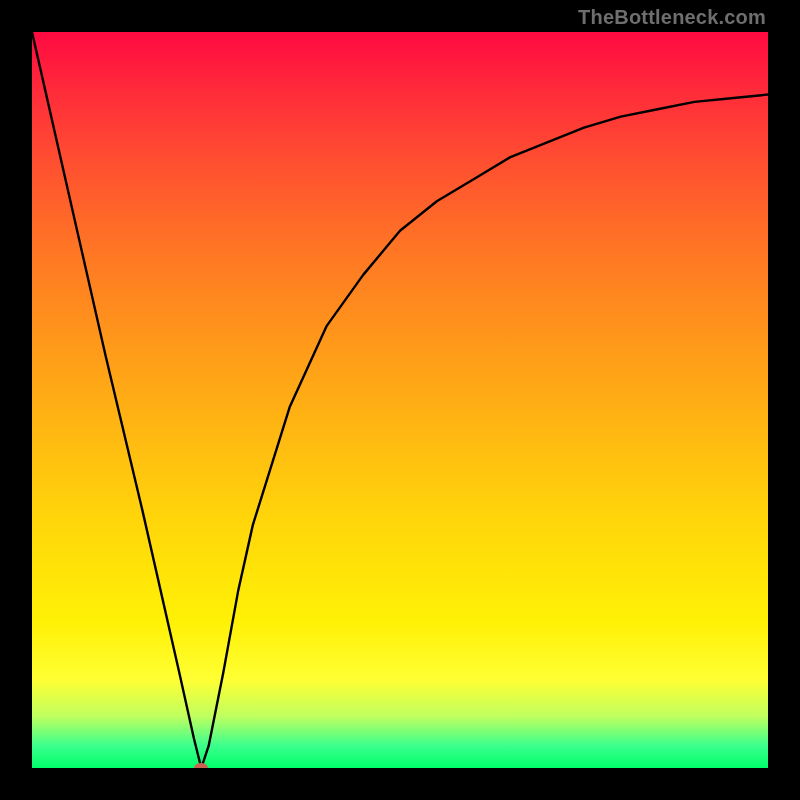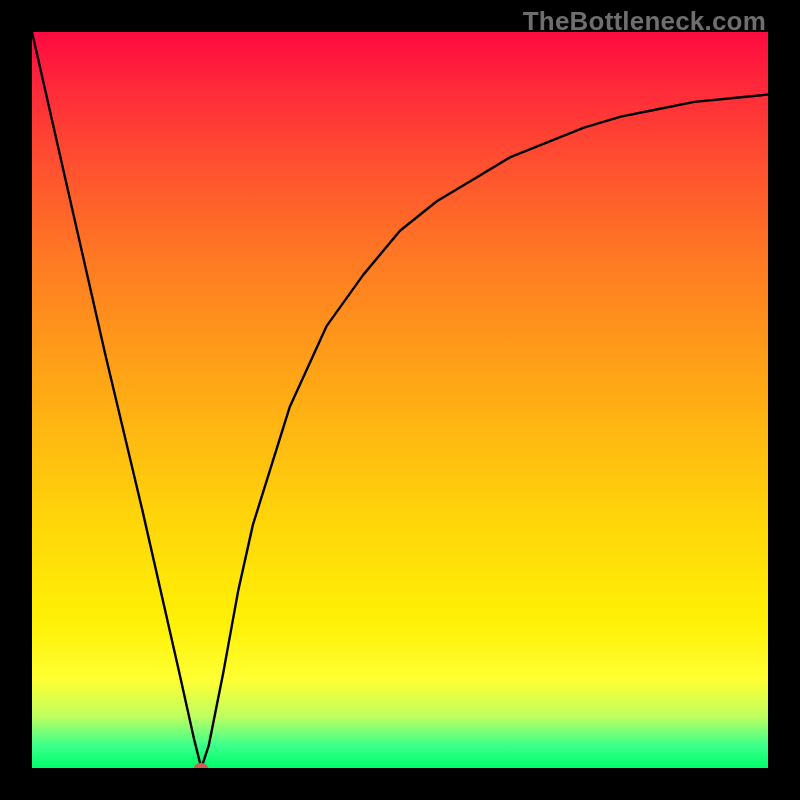--- a/index.html
+++ b/index.html
@@ -45,21 +45,21 @@
       #bfff60 93%,
       #3aff8c 97%,
       #00ff6a 100%
     );
   }
   .watermark {
     position: absolute;
     top: 6px;
     right: 34px;
     font-family: Arial, Helvetica, sans-serif;
-    font-size: 26px;
+    font-size: 20px;
     font-weight: 600;
     color: #6e6e6e;
     letter-spacing: 0.2px;
     user-select: none;
   }
   svg.curve {
     position: absolute;
     top: 0;
     left: 0;
     width: 736px;

